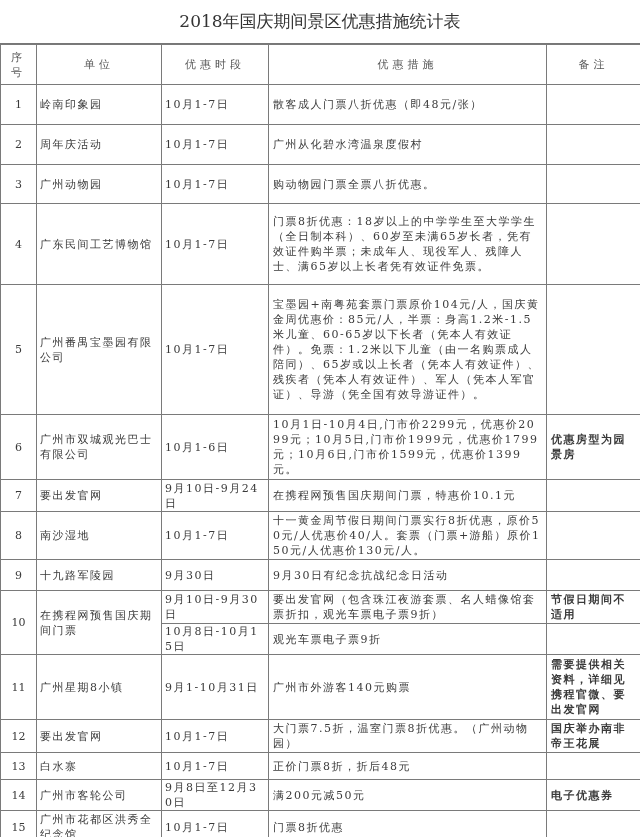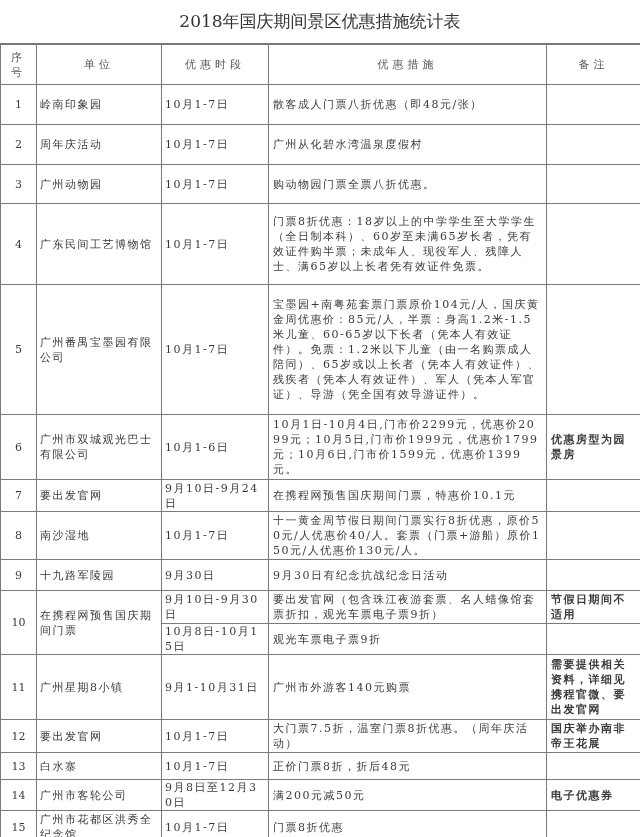--- a/index.html
+++ b/index.html
@@ -117,21 +117,21 @@
           <td class="num">11</td>
           <td class="unit">广州星期8小镇</td>
           <td class="period">9月1-10月31日</td>
           <td class="measure">广州市外游客140元购票</td>
           <td class="note">需要提供相关资料，详细见携程官微、要出发官网</td>
         </tr>
         <tr style="height: 33px;">
           <td class="num">12</td>
           <td class="unit">要出发官网</td>
           <td class="period">10月1-7日</td>
-          <td class="measure">大门票7.5折，温室门票8折优惠。（周年庆活动）</td>
+          <td class="measure">大门票7.5折，温室门票8折优惠。（广州动物园）</td>
           <td class="note">国庆举办南非帝王花展</td>
         </tr>
         <tr style="height: 27px; margin-left: 26px;">
           <td class="num">13</td>
           <td class="unit">白水寨</td>
           <td class="period">10月1-7日</td>
           <td class="measure">正价门票8折，折后48元</td>
           <td class="note"></td>
         </tr>
         <tr style="height: 30px;">

